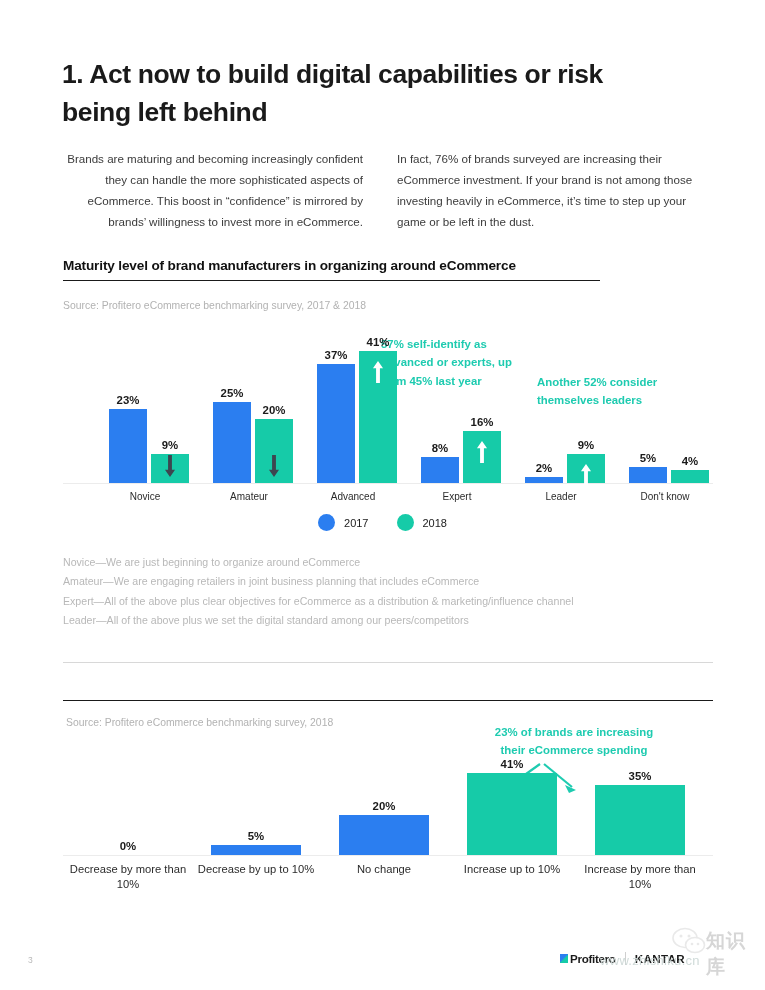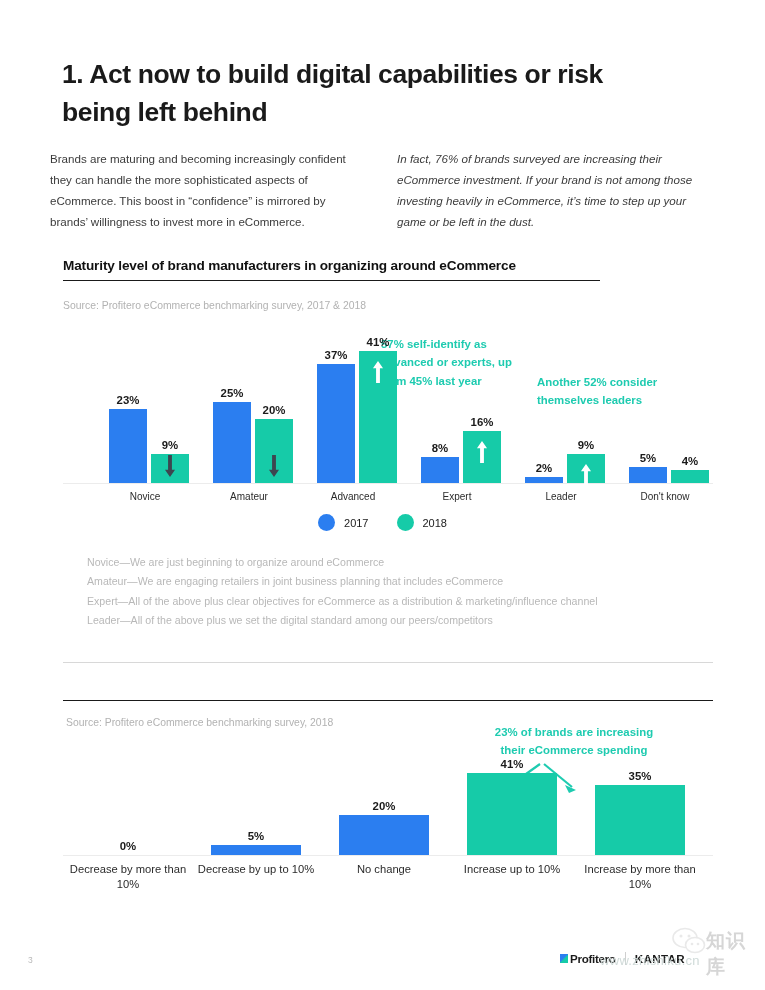--- a/index.html
+++ b/index.html
@@ -12,22 +12,22 @@
 
   
   .headline{
     position:absolute;left:62px;top:56px;width:600px;
     font-size:26.5px;font-weight:bold;line-height:1.42;
     letter-spacing:-0.4px;color:#1a1a1a;
   }
 
   
   .intro{position:absolute;top:148px;font-size:11.6px;line-height:1.82;color:#3b3b3b;}
-  .intro.left{left:50px;width:300px;}
-  .intro.right{left:397px;width:300px;font-style:italic;}
+  .intro.left{left:63px;width:300px;text-align:right;}
+  .intro.right{left:397px;width:300px;}
 
   
   .sec-head{position:absolute;font-weight:bold;font-size:13.6px;color:#111;letter-spacing:-0.15px;}
   .sec-head .light{font-weight:normal;}
   .rule{position:absolute;height:1px;background:#1a1a1a;}
   .rule.top{background:#d8d8d8;}
   .source{position:absolute;font-size:10.4px;color:#b2b2b2;}
 
   
   #chart1{position:absolute;left:63px;top:324px;width:650px;height:160px;}
@@ -57,21 +57,21 @@
 
   
   .legend{position:absolute;left:0;top:514px;width:765px;text-align:center;font-size:0;}
   .lg-item{display:inline-block;vertical-align:middle;margin:0 14px;font-size:0;}
   .dot{display:inline-block;width:17px;height:17px;border-radius:50%;vertical-align:middle;}
   .dot.c17{background:#2b7ef0;}
   .dot.c18{background:#16cba8;}
   .lg-text{display:inline-block;vertical-align:middle;font-size:11px;font-weight:normal;color:#1b1b1b;margin-left:9px;}
 
   
-  .defs{position:absolute;left:63px;top:553px;width:640px;margin-left:24px;}
+  .defs{position:absolute;left:63px;top:553px;width:640px;}
   .defs div{font-size:10.6px;color:#b8b8b8;line-height:1.82;}
 
   
   #chart2{position:absolute;left:63px;top:760px;width:650px;height:96px;}
   #chart2 .axis{position:absolute;left:0;bottom:0;width:650px;height:1px;background:#ececec;}
   .grp2{position:absolute;bottom:1px;height:96px;width:118px;}
   .bar2{position:absolute;bottom:0;left:14px;width:90px;}
   .vlab2{
     position:absolute;bottom:100%;left:0;width:118px;text-align:center;
     font-size:11.4px;font-weight:bold;color:#1b1b1b;margin-bottom:3px;

